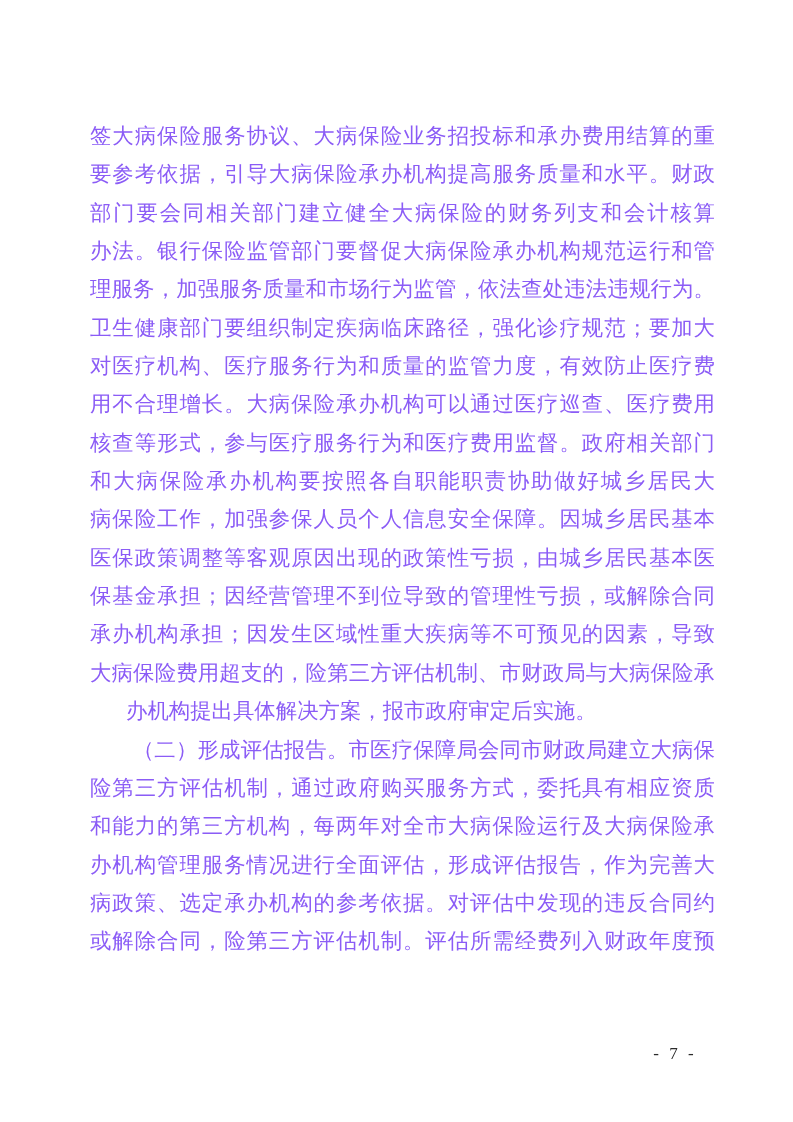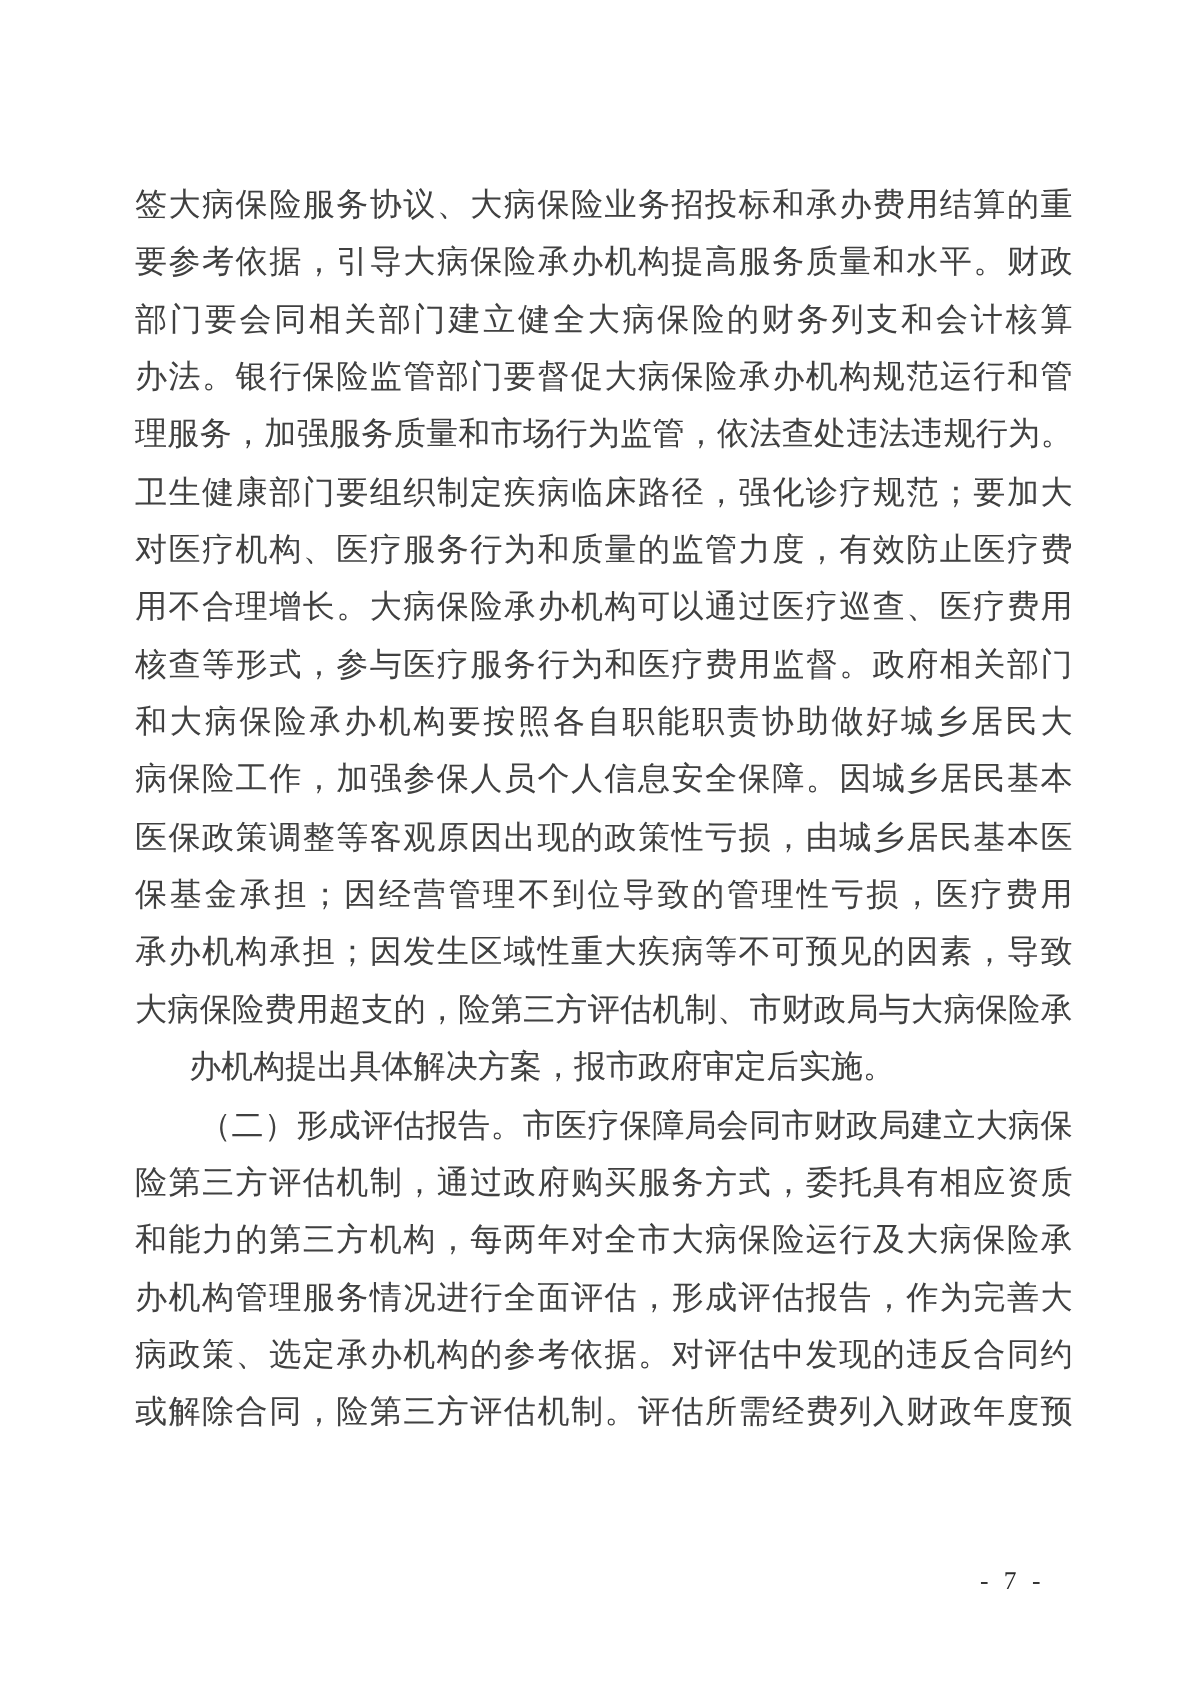--- a/index.html
+++ b/index.html
@@ -13,21 +13,21 @@
     height: 1122px;
     background: #ffffff;
     overflow: hidden;
     font-family: "Liberation Serif", "DejaVu Serif", serif;
   }
   .content {
     position: absolute;
     left: 90px;
     top: 117px;
     width: 625px;
-    color: #404040;
+    color: #8b5cf6;
   }
   .line {
     font-size: 21.4px;
     height: 38.35px;
     line-height: 38.35px;
     text-align: justify;
     text-align-last: justify;
     text-justify: inter-ideograph;
     white-space: normal;
     overflow: hidden;
@@ -64,21 +64,21 @@
       <div class="line">部门要会同相关部门建立健全大病保险的财务列支和会计核算</div>
       <div class="line">办法。银行保险监管部门要督促大病保险承办机构规范运行和管</div>
       <div class="line">理服务，加强服务质量和市场行为监管，依法查处违法违规行为。</div>
       <div class="line">卫生健康部门要组织制定疾病临床路径，强化诊疗规范；要加大</div>
       <div class="line">对医疗机构、医疗服务行为和质量的监管力度，有效防止医疗费</div>
       <div class="line">用不合理增长。大病保险承办机构可以通过医疗巡查、医疗费用</div>
       <div class="line">核查等形式，参与医疗服务行为和医疗费用监督。政府相关部门</div>
       <div class="line">和大病保险承办机构要按照各自职能职责协助做好城乡居民大</div>
       <div class="line">病保险工作，加强参保人员个人信息安全保障。因城乡居民基本</div>
       <div class="line">医保政策调整等客观原因出现的政策性亏损，由城乡居民基本医</div>
-      <div class="line">保基金承担；因经营管理不到位导致的管理性亏损，医疗费用</div>
+      <div class="line">保基金承担；因经营管理不到位导致的管理性亏损，或解除合同</div>
       <div class="line">承办机构承担；因发生区域性重大疾病等不可预见的因素，导致</div>
       <div class="line">大病保险费用超支的，险第三方评估机制、市财政局与大病保险承</div>
       <div class="line para-end">办机构提出具体解决方案，报市政府审定后实施。</div>
     </div>
     <div class="paragraph">
       <div class="line indent">（二）形成评估报告。市医疗保障局会同市财政局建立大病保</div>
       <div class="line">险第三方评估机制，通过政府购买服务方式，委托具有相应资质</div>
       <div class="line">和能力的第三方机构，每两年对全市大病保险运行及大病保险承</div>
       <div class="line">办机构管理服务情况进行全面评估，形成评估报告，作为完善大</div>
       <div class="line">病政策、选定承办机构的参考依据。对评估中发现的违反合同约</div>

